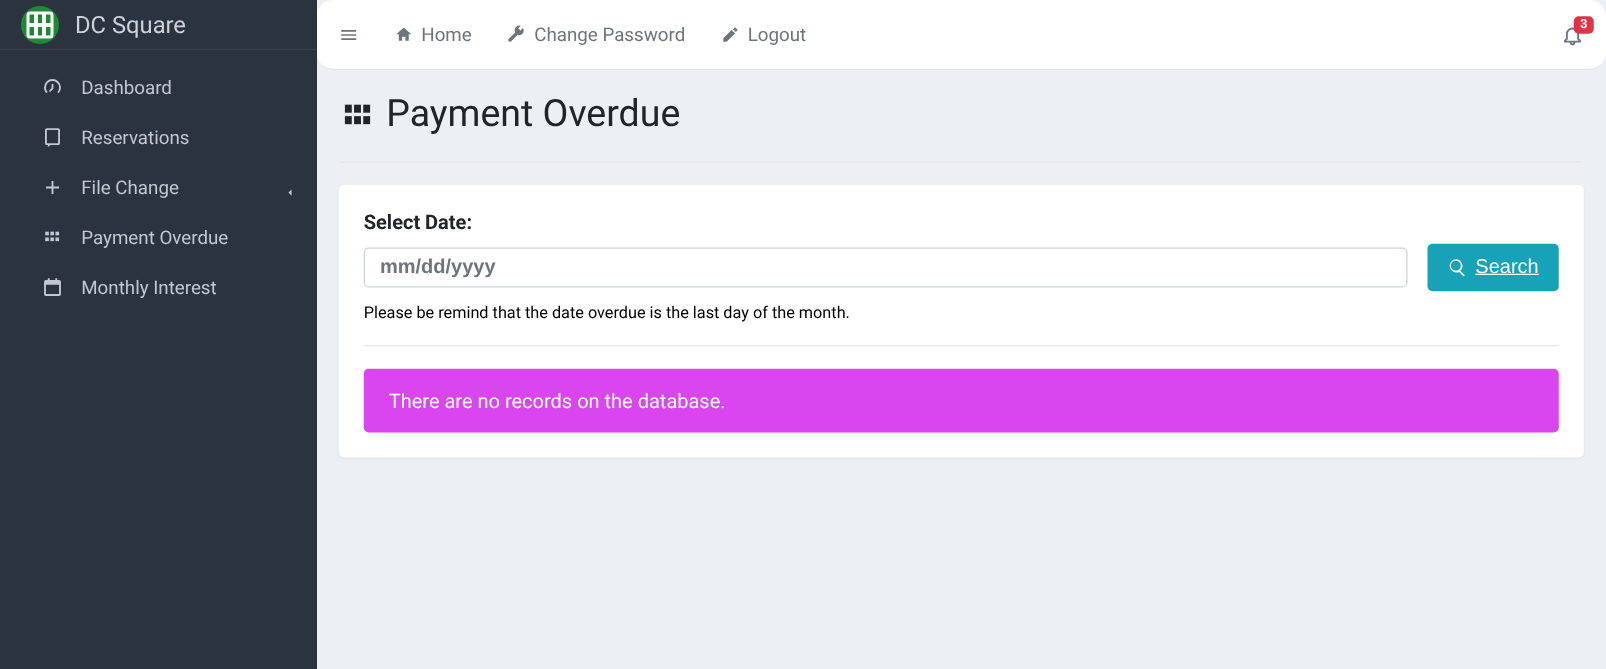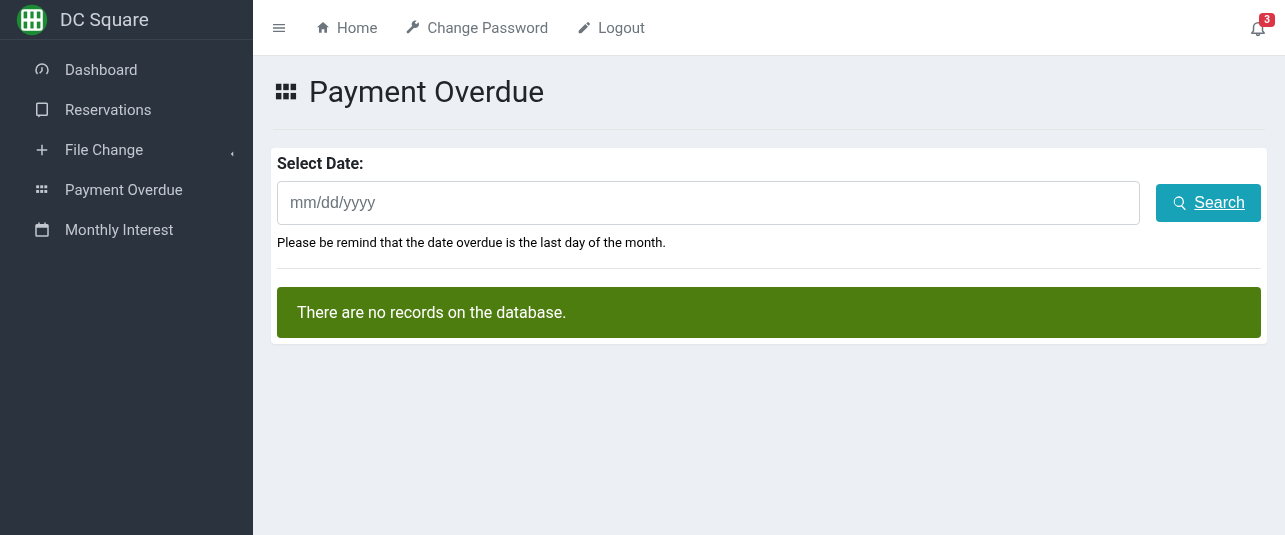--- a/index.html
+++ b/index.html
@@ -81,20 +81,21 @@
       min-height: 100%;
     }
 
     .topbar {
       background: #fff;
       height: 56px;
       display: flex;
       align-items: center;
       padding: 0 18px;
       border-bottom: 1px solid #e5e5e5;
+      border-radius: 14px;
     }
 
     .topbar .nav-link {
       display: inline-flex;
       align-items: center;
       color: #6c757d;
       text-decoration: none;
       margin-right: 28px;
       font-size: 15px;
     }
@@ -160,47 +161,48 @@
 
     .content-header-rule {
       border-bottom: 1px solid #e5e5e5;
       margin: 10px 20px 0 20px;
     }
 
     .card {
       background: #fff;
       margin: 18px 18px;
       border-radius: 4px;
-      padding: 6px;
+      padding: 20px;
       box-shadow: 0 1px 2px rgba(0,0,0,0.05);
     }
 
     .form-label {
       font-size: 16px;
       font-weight: 700;
       color: #212529;
       display: block;
       margin-bottom: 8px;
     }
 
     .form-row {
       display: flex;
       align-items: center;
       gap: 16px;
     }
 
     .form-control {
       flex: 1;
-      height: 44px;
+      height: 32px;
       border: 1px solid #ced4da;
       border-radius: 4px;
       padding: 0 12px;
       font-size: 16px;
       color: #6c757d;
       background: #fff;
+      font-weight: bold;
     }
 
     .form-control::placeholder {
       color: #6c757d;
     }
 
     .btn {
       display: inline-flex;
       align-items: center;
       height: 38px;
@@ -242,21 +244,21 @@
     }
 
     .alert {
       padding: 16px 20px;
       border-radius: 4px;
       font-size: 16px;
       color: #fff;
     }
 
     .alert-danger {
-      background: #4d7c0f;
+      background: #d946ef;
     }
   </style>
 </head>
 <body>
 
 <aside class="sidebar">
   <div class="brand">
     <span class="brand-logo">
       <svg viewBox="0 0 40 40" width="32" height="32">
         <circle cx="20" cy="20" r="19" fill="#1d8b33"></circle>

